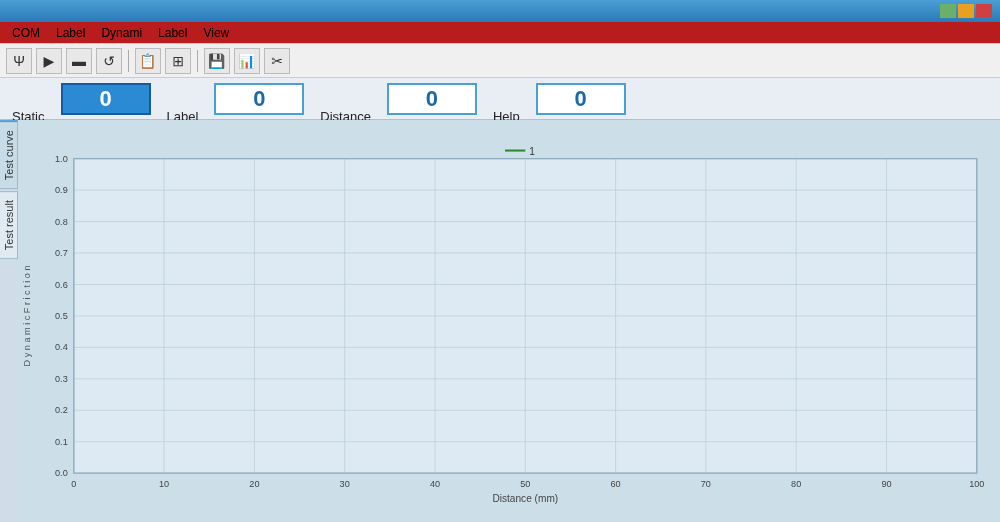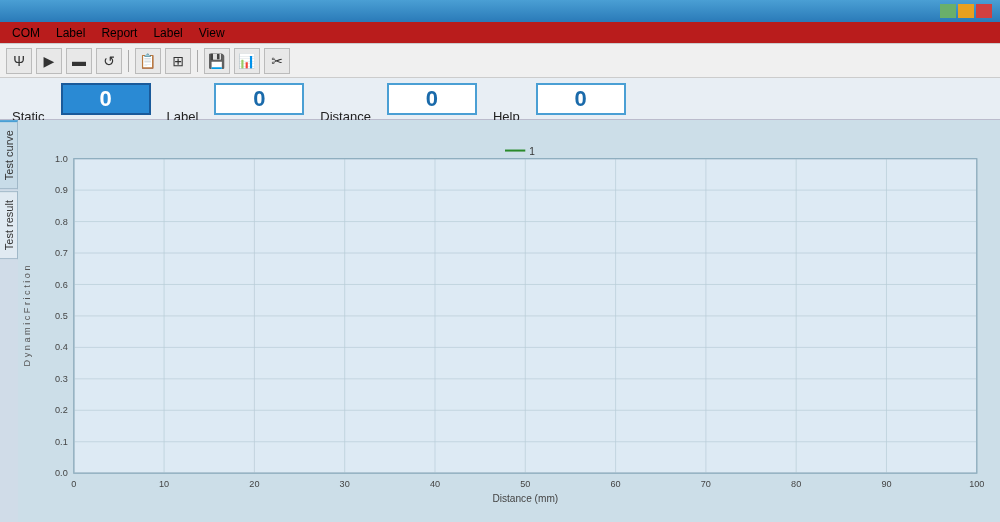--- a/index.html
+++ b/index.html
@@ -180,21 +180,21 @@
   <div id="title-bar-controls">
     <button class="win-btn win-btn-min"></button>
     <button class="win-btn win-btn-max"></button>
     <button class="win-btn win-btn-close"></button>
   </div>
 </div>
 
 <div id="menu-bar">
 <div class="menu-item">COM</div>
     <div class="menu-item">Label</div>
-    <div class="menu-item">Report</div>
+    <div class="menu-item">Dynami</div>
     <div class="menu-item">Label</div>
     <div class="menu-item">View</div>
   </div>
 
 <div id="toolbar">
 <button class="toolbar-btn">Ψ</button>
     <button class="toolbar-btn">▶</button>
     <button class="toolbar-btn">▬</button>
     <button class="toolbar-btn">↺</button>
     <div class="toolbar-separator"></div>

